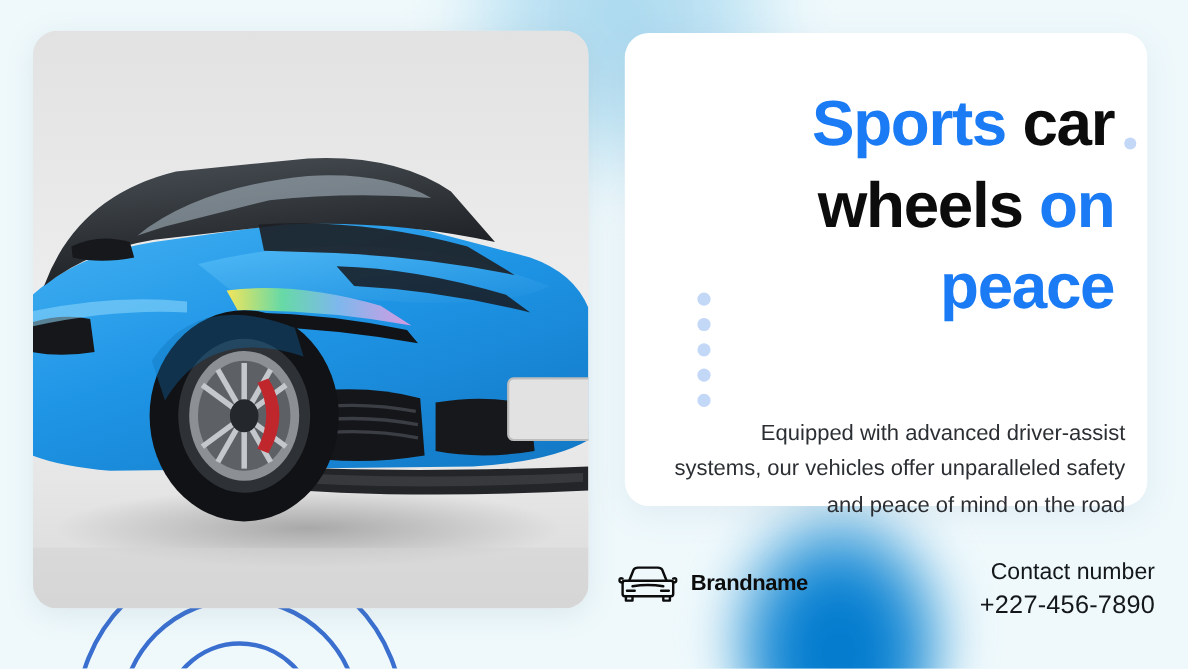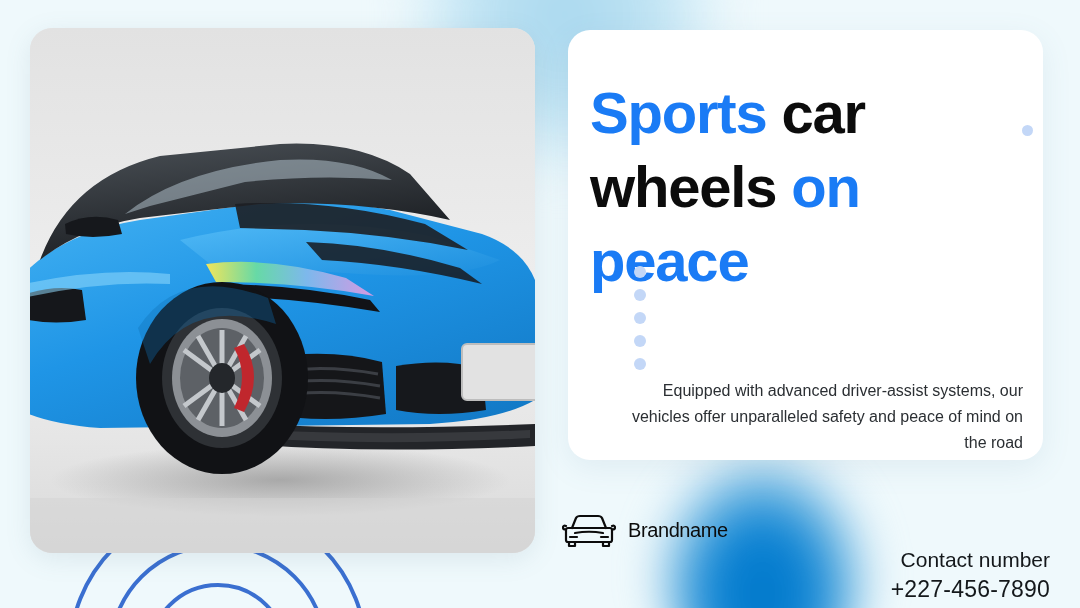--- a/index.html
+++ b/index.html
@@ -55,21 +55,21 @@
     left:568px; top:30px;
     width:475px; height:430px;
     background:#ffffff;
     border-radius:22px;
     box-shadow:0 8px 30px rgba(90,130,160,0.10);
   }
 
   #headline {
     position:absolute;
     left:22px; right:30px; top:46px;
-    text-align:left;
+    text-align:right;
     font-size:58px;
     line-height:1.28;
     font-weight:bold;
     letter-spacing:-1.2px;
     color:#0c0c0c;
   }
   #headline .accent { color:#1a7bf5; }
 
   #dots-column {
     position:absolute;
@@ -83,44 +83,43 @@
     position:absolute;
     right:10px; top:95px;
     width:11px; height:11px; border-radius:50%;
     background:#c3d7f7;
   }
 
   #body-copy {
     position:absolute;
     left:42px; right:20px; top:348px;
     text-align:right;
-    font-size:16px;
+    font-size:20px;
     line-height:1.62;
     color:#2b2f33;
   }
 
   
   #brand-block {
     position:absolute;
     left:562px; top:512px;
     display:flex; align-items:center; gap:12px;
     z-index:6;
   }
   #brand-name {
-    font-size:20px; font-weight:normal;
+    font-size:20px; font-weight:bold;
     letter-spacing:-0.4px; color:#0c0c0c;
   }
 
   #contact-block {
     position:absolute;
     right:30px; top:506px;
     text-align:right;
     color:#14181b;
     z-index:6;
-    margin-top:40px;
   }
   #contact-label { font-size:21px; line-height:1.34; font-weight:normal; }
   #contact-number { font-size:23px; line-height:1.34; font-weight:normal; letter-spacing:0.2px; }
 </style>
 </head>
 <body>
 
 <div id="stage">
 
   <div class="blob" id="blob-top"></div>

